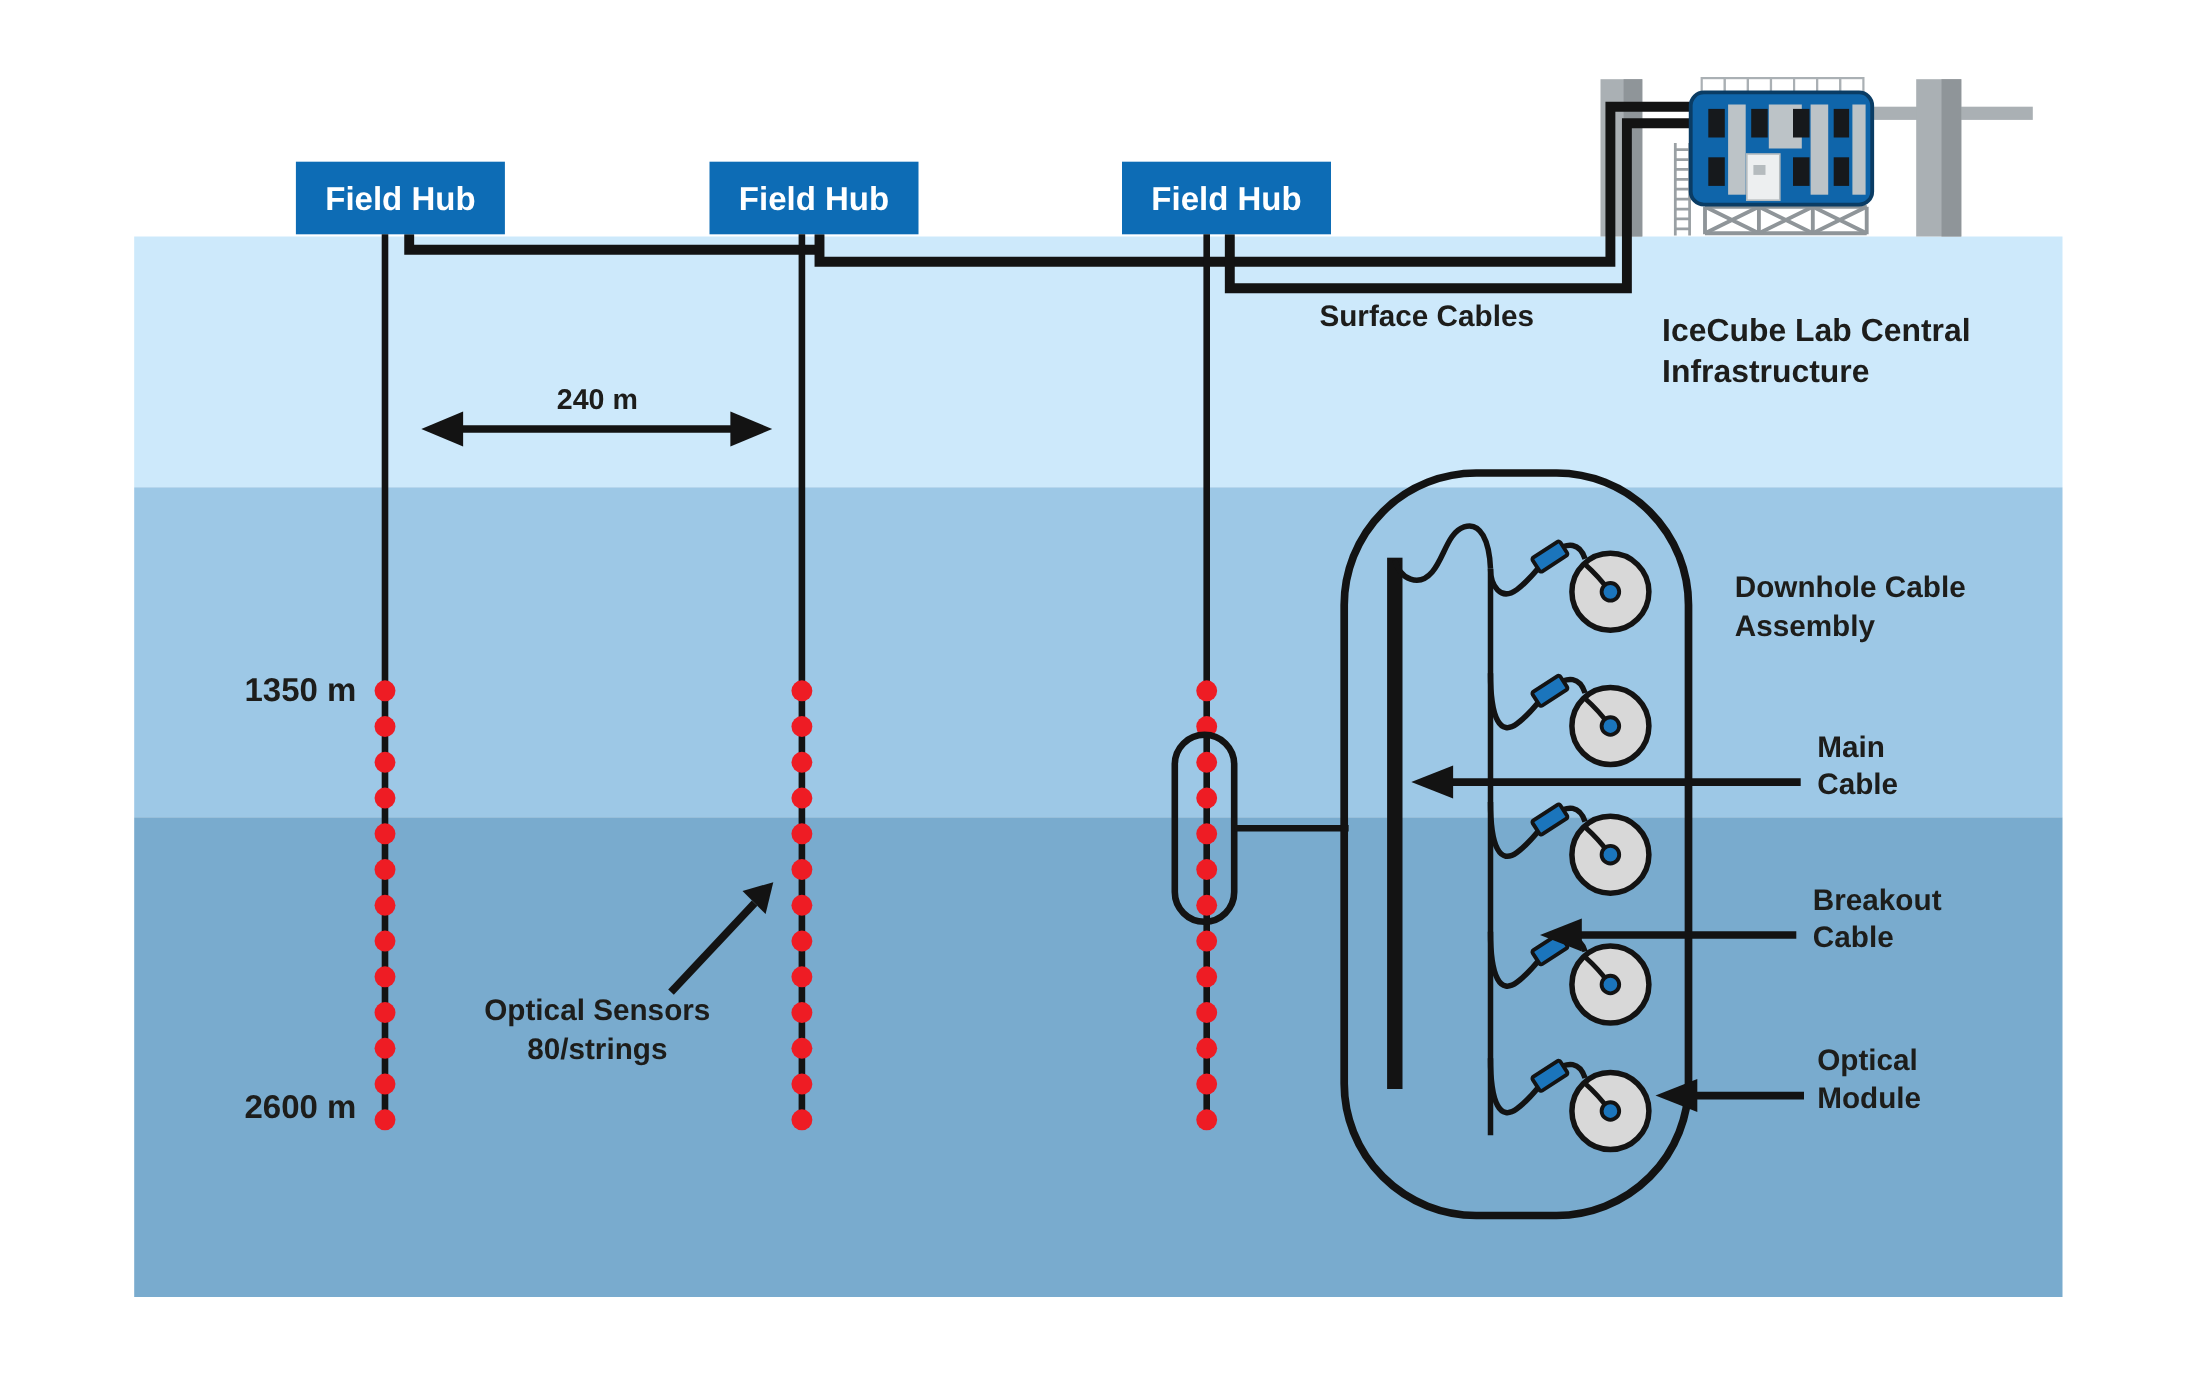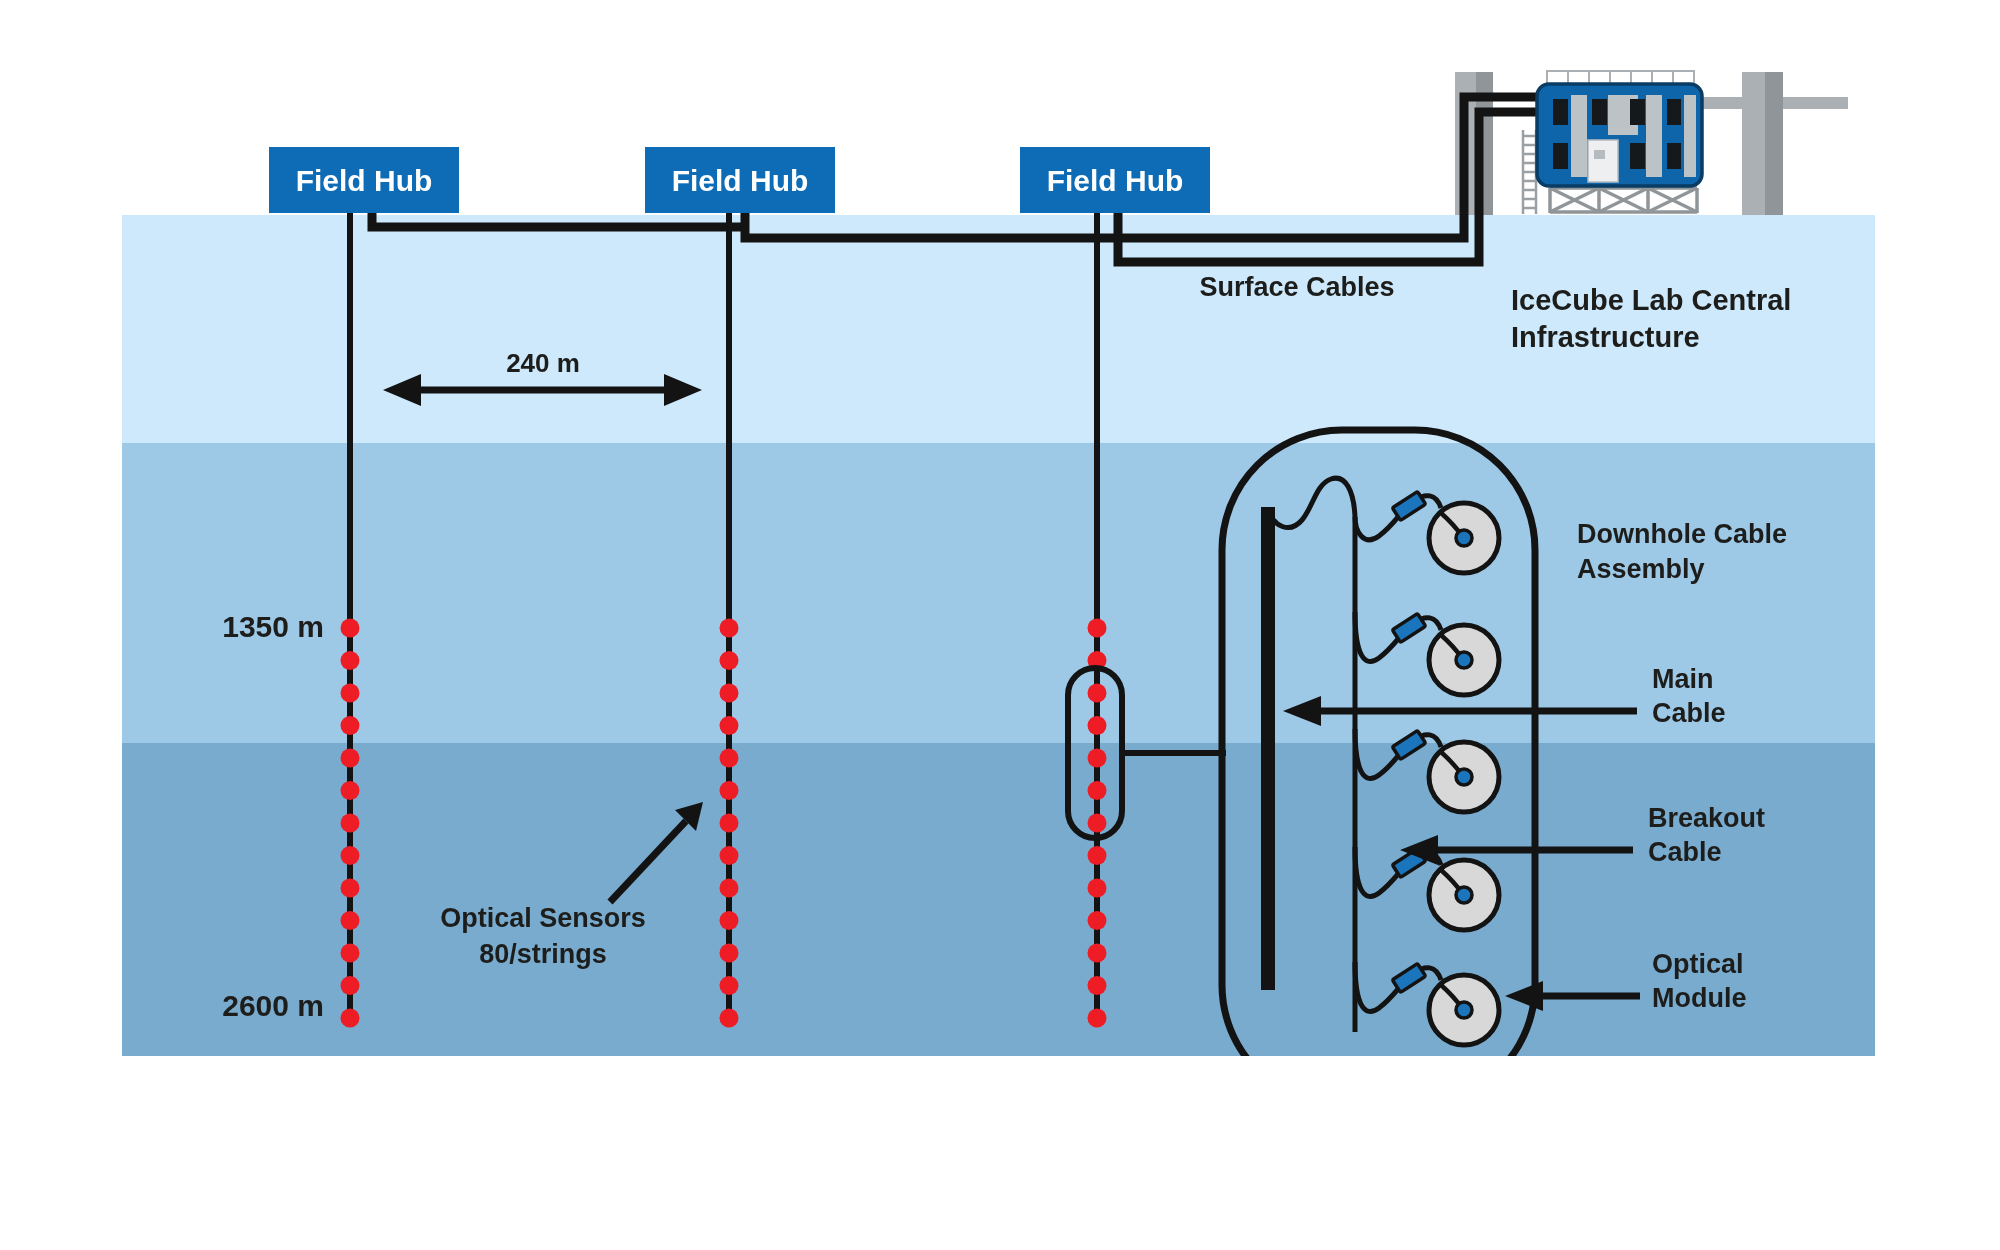--- a/index.html
+++ b/index.html
@@ -1,16 +1,16 @@
 <!DOCTYPE html>
 <html style="--hub-blue: #0d6cb5; --building-blue: #0f65aa; --band-firn: #cde9fb; --band-mid: #9dc8e6; --band-deep: #79abce; --sensor-red: #ee1c24; --module-gray: #d8d8d8; --connector-blue: #1b75bc; --cable-black: #131313;"><head>
 <meta charset="utf-8">
 <style>
   html,body{margin:0;padding:0;background:#ffffff;}
-  .stage{width:2000px;height:1056px;position:relative;background:#fff;overflow:hidden;}
+  .stage{width:2000px;height:1179px;position:relative;background:#fff;overflow:hidden;}
   svg{display:block;}
   text{font-family:"Liberation Sans", sans-serif;fill:#1d1d1b;}
   .lbl{font-weight:700;}
   .band-firn{fill:var(--band-firn);}
   .band-mid{fill:var(--band-mid);}
   .band-deep{fill:var(--band-deep);}
   .hub-box{fill:var(--hub-blue);}
   .hub-text{fill:#ffffff;font-weight:700;font-size:30px;}
   .cable{stroke:var(--cable-black);fill:none;}
   .cable.w9{stroke-width:9;}

